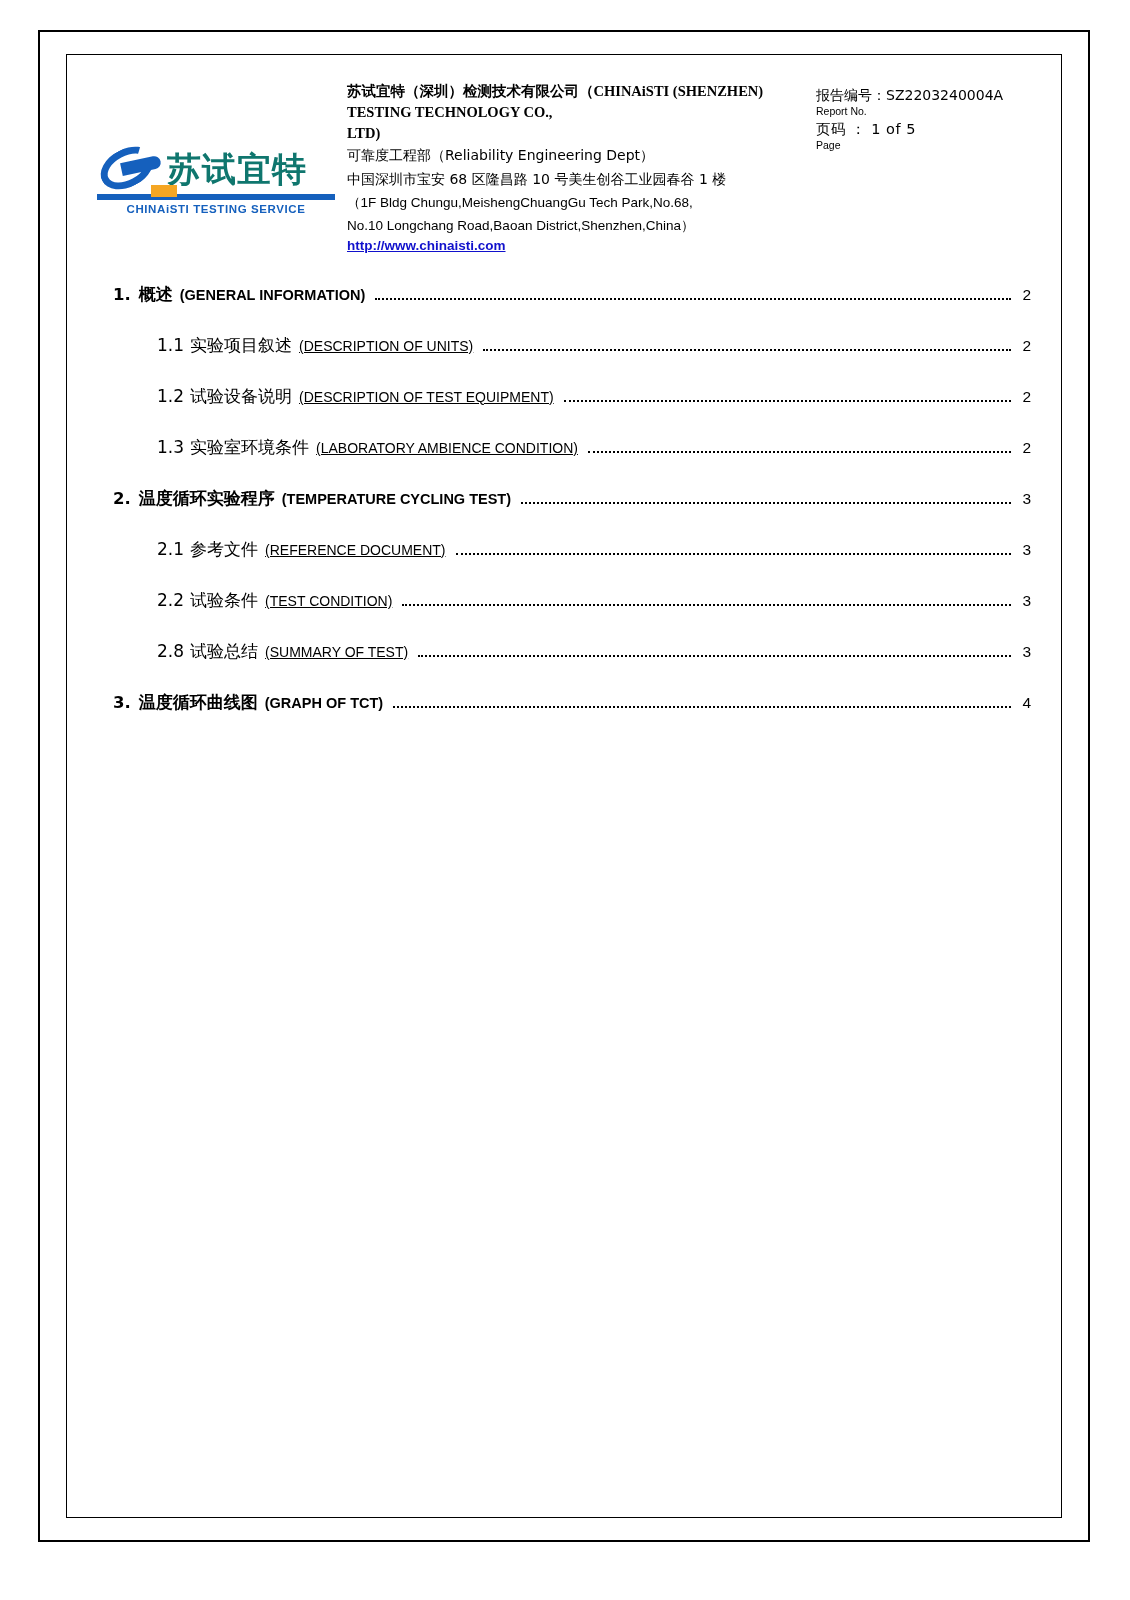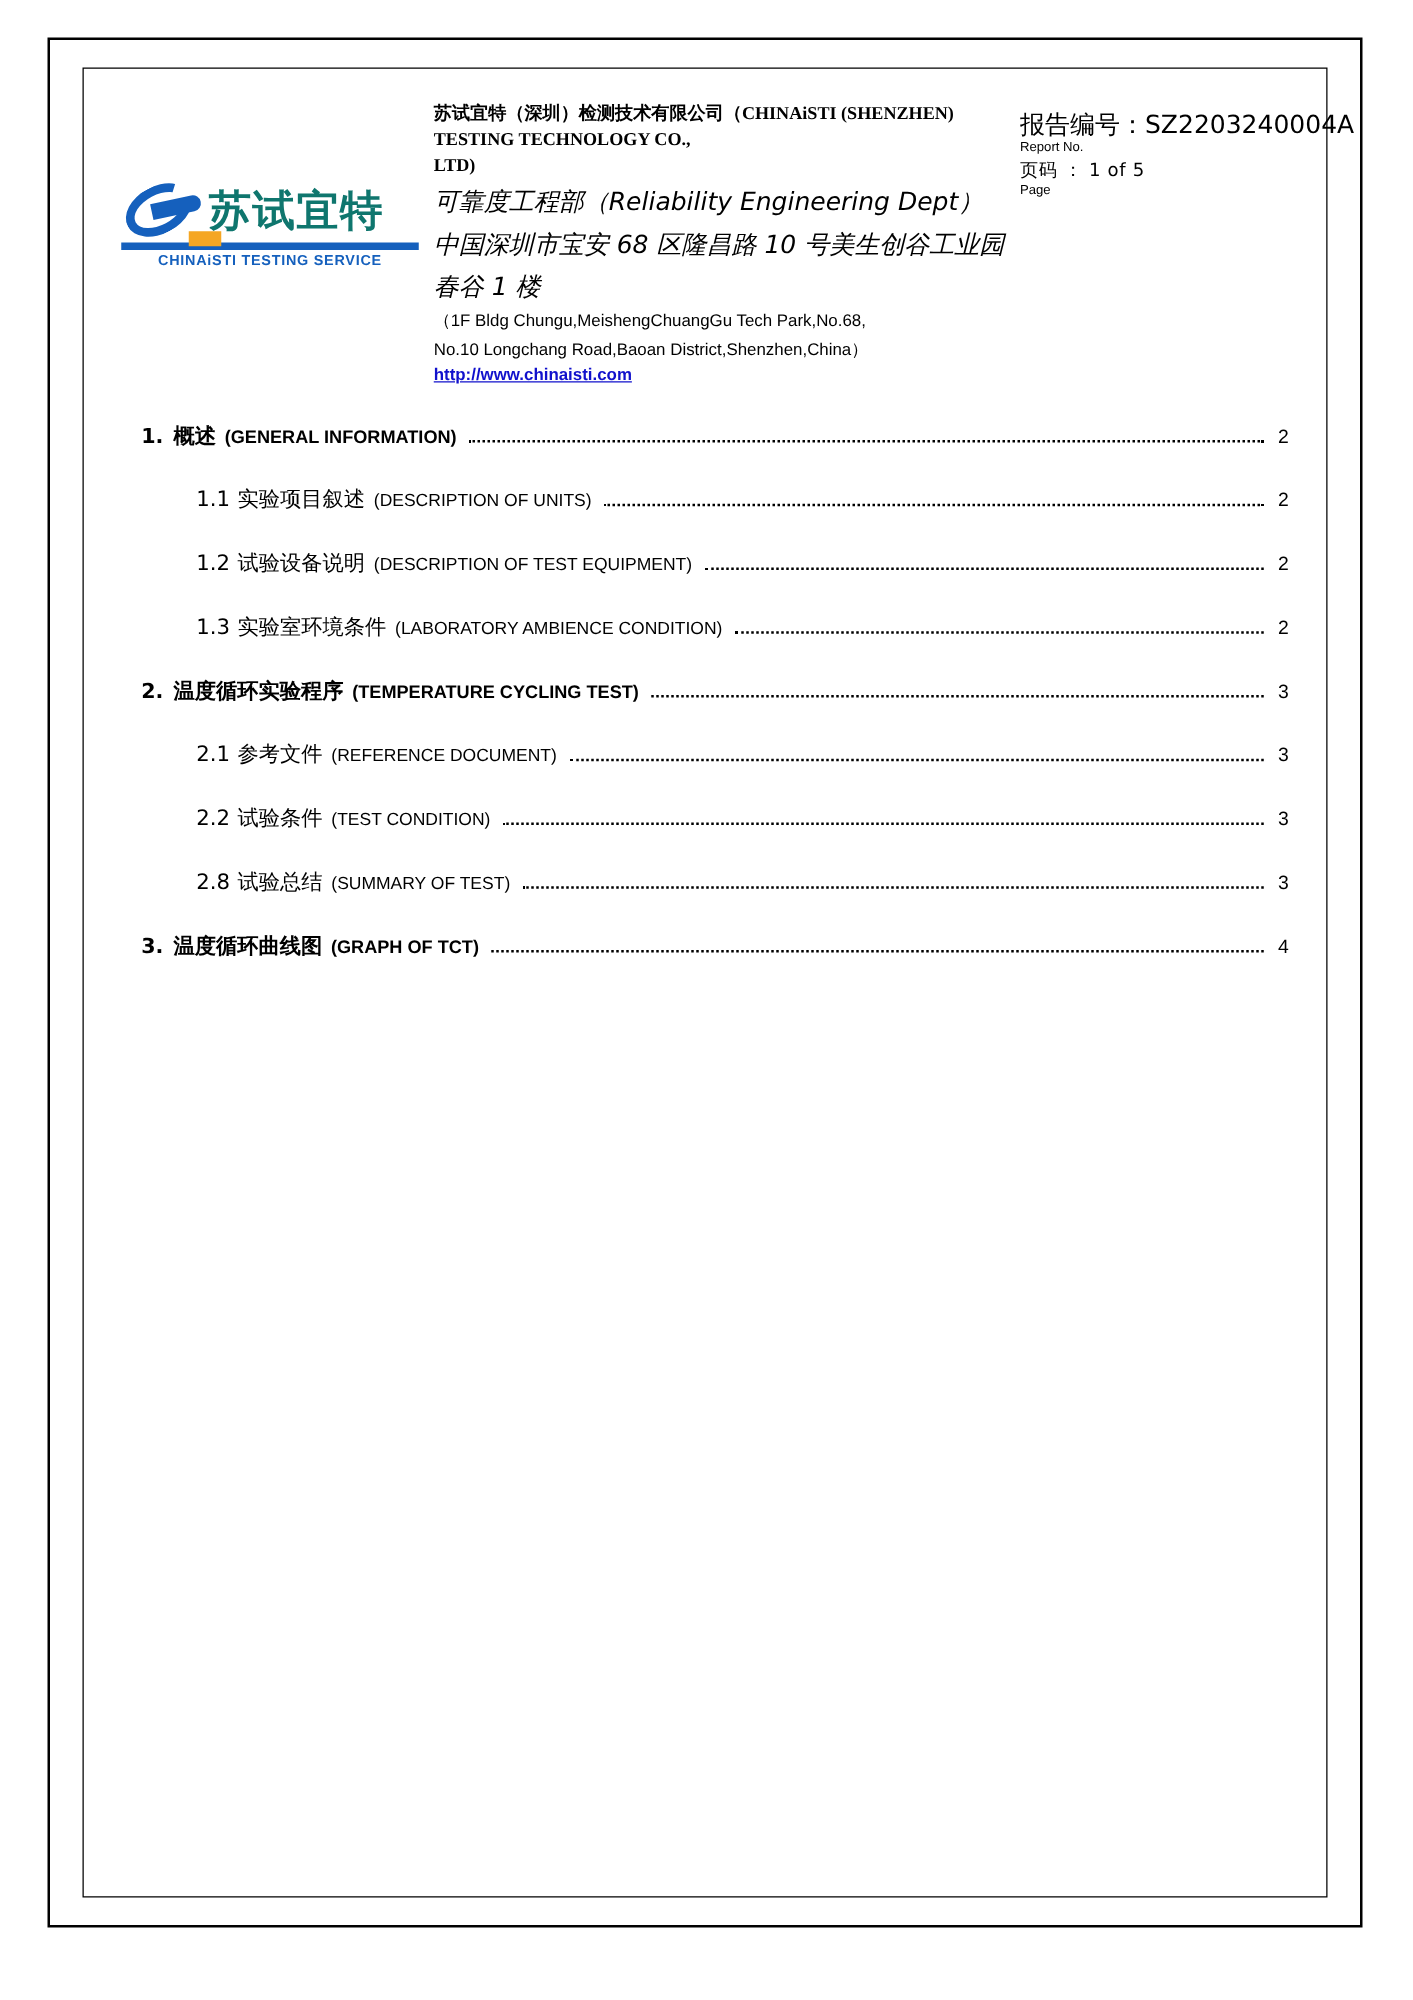--- a/index.html
+++ b/index.html
@@ -128,24 +128,23 @@
     padding-right: 10px;
     min-width: 0;
   }
   .addr .line-bold {
     font-size: 14.5px;
     font-weight: bold;
     line-height: 1.45;
     font-family: Liberation Serif, serif;
   }
   .addr .line {
-    font-size: 20px;
+    font-size: 14px;
     line-height: 1.7;
     font-family: "DejaVu Sans", sans-serif;
-    font-style: italic;
   }
   .addr .line-sm {
     font-size: 13.5px;
     line-height: 1.7;
     font-family: "Liberation Sans", sans-serif;
   }
   .addr .line-tel {
     font-size: 13.5px;
     line-height: 1.5;
     font-family: "Liberation Sans", sans-serif;
@@ -158,21 +157,21 @@
     font-family: "Liberation Sans", sans-serif;
   }
 
   .meta {
     flex: 0 0 215px;
     width: 215px;
     padding-top: 10px;
     font-family: "DejaVu Sans", sans-serif;
   }
   .meta-row {
-    font-size: 20px;
+    font-size: 14px;
     line-height: 1.25;
     white-space: nowrap;
   }
   .meta-sub {
     font-size: 10.5px;
     color: #000;
     line-height: 1.2;
     margin-bottom: 3px;
     font-family: "Liberation Sans", sans-serif;
   }
@@ -242,20 +241,21 @@
   .toc-en {
     font-size: 14.5px;
     font-weight: bold;
     margin-left: 7px;
     white-space: nowrap;
   }
   .toc-en2 {
     font-size: 14px;
     margin-left: 7px;
     white-space: nowrap;
+    text-decoration: underline;
   }
   .dots {
     flex: 1 1 auto;
     border-bottom: 2px dotted #000;
     margin: 0 6px 5px 10px;
     height: 0;
   }
   .toc-page {
     font-size: 15.5px;
     font-family: "Liberation Sans", sans-serif;

